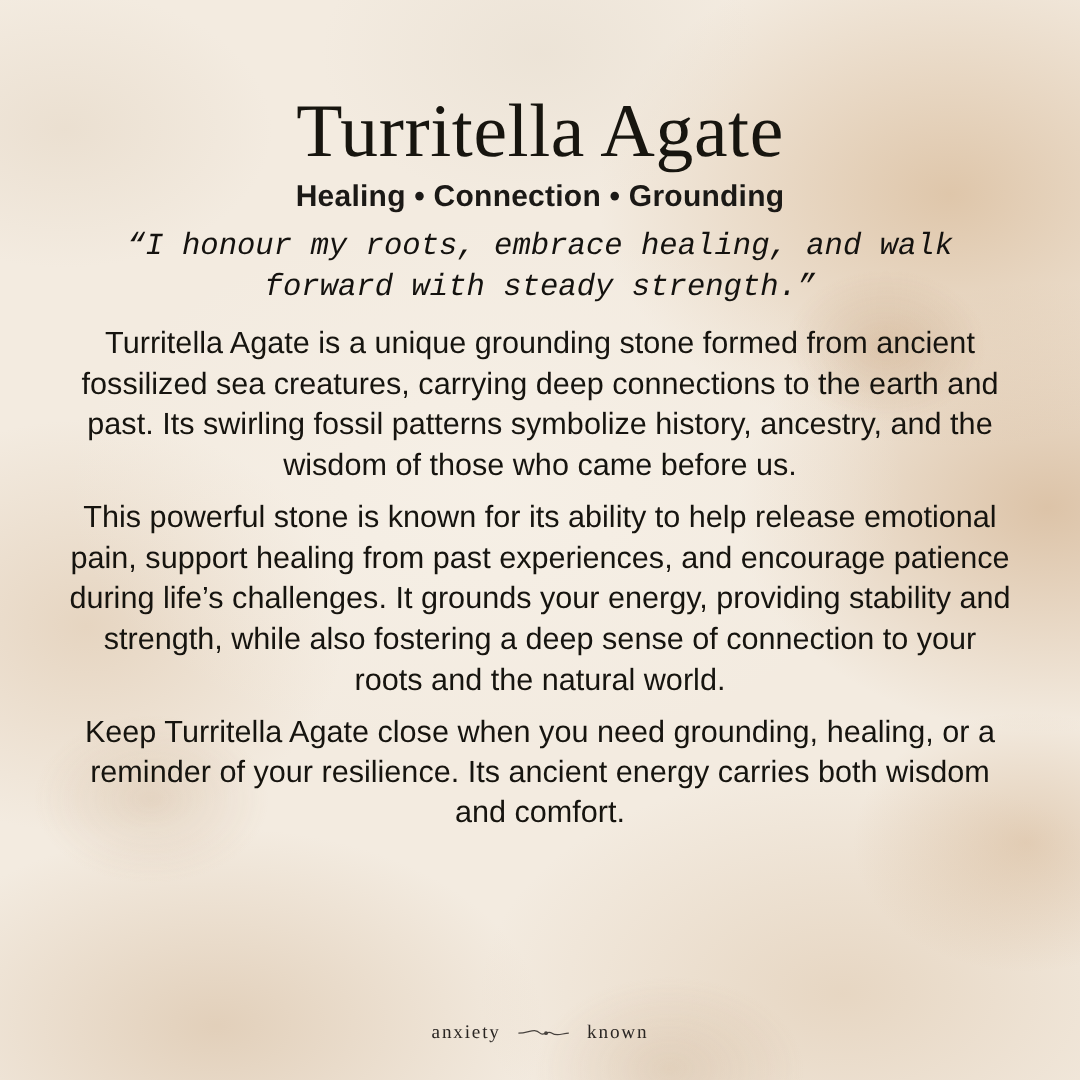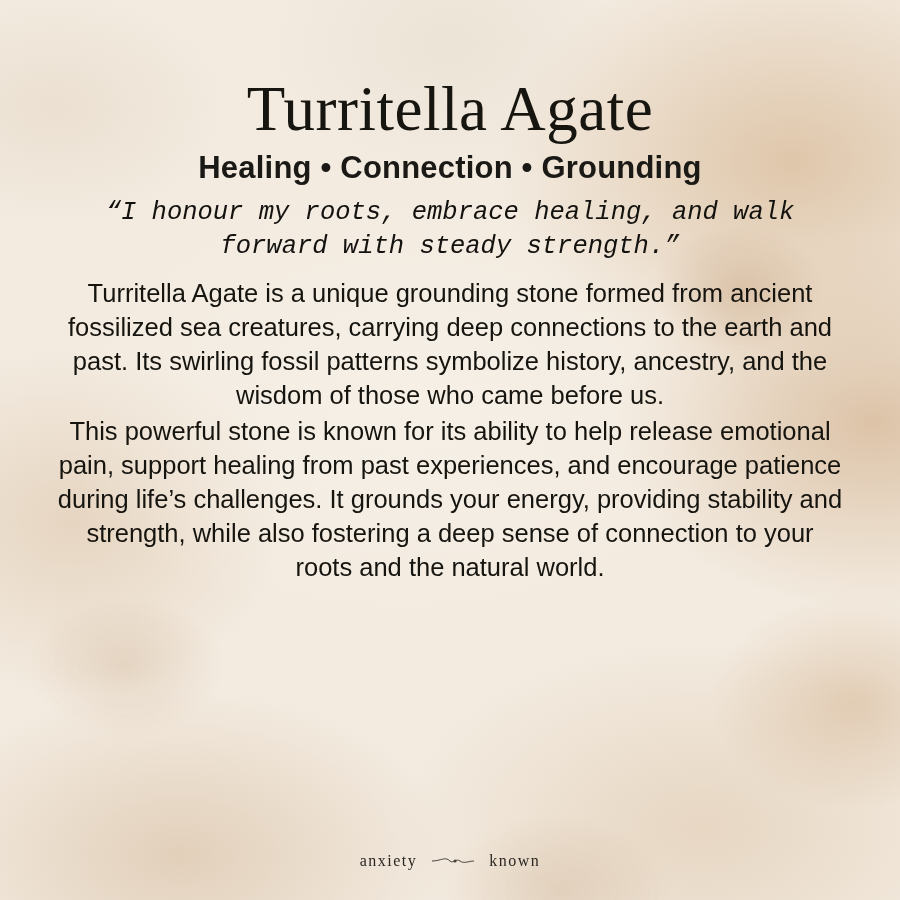--- a/index.html
+++ b/index.html
@@ -68,42 +68,42 @@
     line-height: 1.05;
     letter-spacing: 0.5px;
     font-weight: 400;
     color: #17150f;
     margin: 20px 0 6px 0;
   }
 
   .keywords {
     font-family: "Liberation Sans", sans-serif;
     font-weight: bold;
-    font-size: 31px;
+    font-size: 25px;
     letter-spacing: 0.2px;
     color: #1b1916;
     margin: 8px 0 10px 0;
   }
 
   .affirmation {
     font-family: Liberation Mono, monospace;
     font-style: italic;
     font-size: 25.5px;
     line-height: 1.32;
     color: #14120f;
     margin: 6px auto 14px auto;
     max-width: 700px;
   }
 
   .body-para {
     font-family: "Liberation Sans", sans-serif;
     font-size: 25.5px;
     line-height: 1.33;
     color: #16140f;
-    margin: 2px auto 2px auto;
+    margin: 9px auto 2px auto;
     max-width: 790px;
   }
 
   .brand {
     position: absolute;
     left: 0;
     right: 0;
     bottom: 30px;
     z-index: 3;
     text-align: center;
@@ -134,20 +134,21 @@
 
   <div class="content">
     <h1 class="title">Turritella Agate</h1>
 
     <div class="keywords">Healing • Connection • Grounding</div>
 
     <div class="affirmation">“I honour my roots, embrace healing, and walk forward with steady strength.”</div>
 
     <p class="body-para">Turritella Agate is a unique grounding stone formed from ancient fossilized sea creatures, carrying deep connections to the earth and past. Its swirling fossil patterns symbolize history, ancestry, and the wisdom of those who came before us.</p>
     <p class="body-para">This powerful stone is known for its ability to help release emotional pain, support healing from past experiences, and encourage patience during life’s challenges. It grounds your energy, providing stability and strength, while also fostering a deep sense of connection to your roots and the natural world.</p>
+    <p class="body-para">Keep Turritella Agate close when you need grounding, healing, or a reminder of your resilience. Its ancient energy carries both wisdom and comfort.</p>
   </div>
 
   <div class="brand">
     <span class="brand-inner">
       <span>anxiety</span>
       <span class="brand-swirl">
         <svg viewBox="0 0 44 14" width="44" height="14" aria-hidden="true">
           <path d="M1 7 C10 7, 14 2, 19 7 C22 10, 25 4, 29 7 C33 10, 38 7, 43 7" fill="none" stroke="#2a2623" stroke-width="1"></path>
           <circle cx="24" cy="7" r="1.6" fill="#2a2623"></circle>
         </svg>

